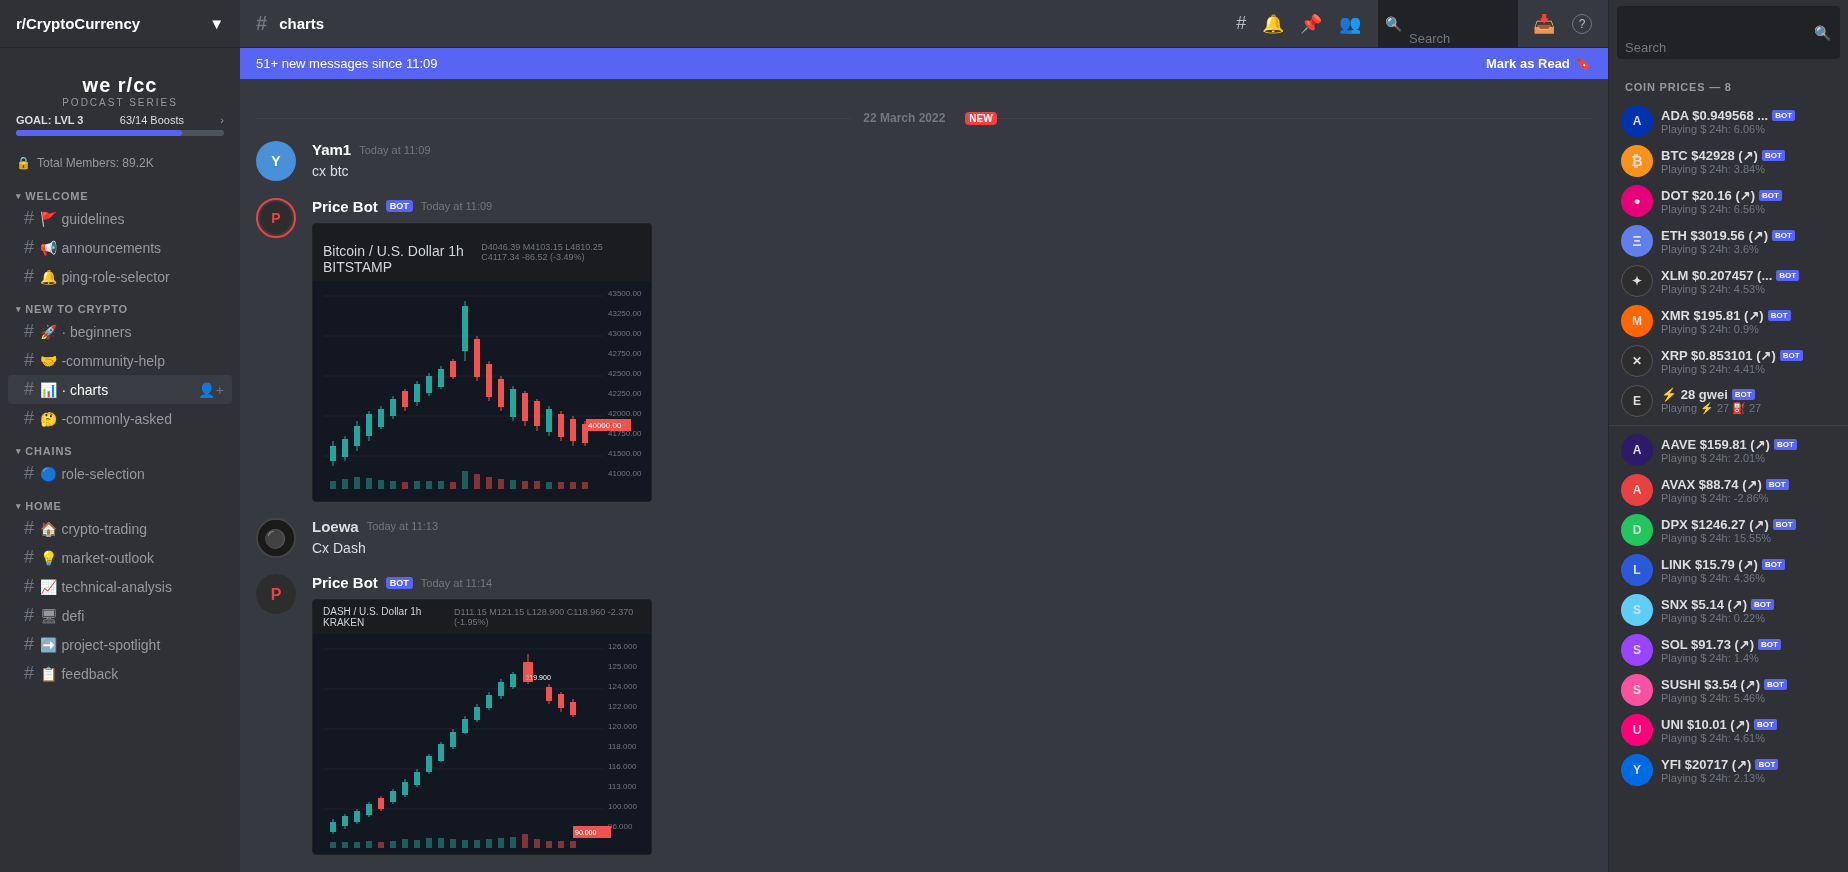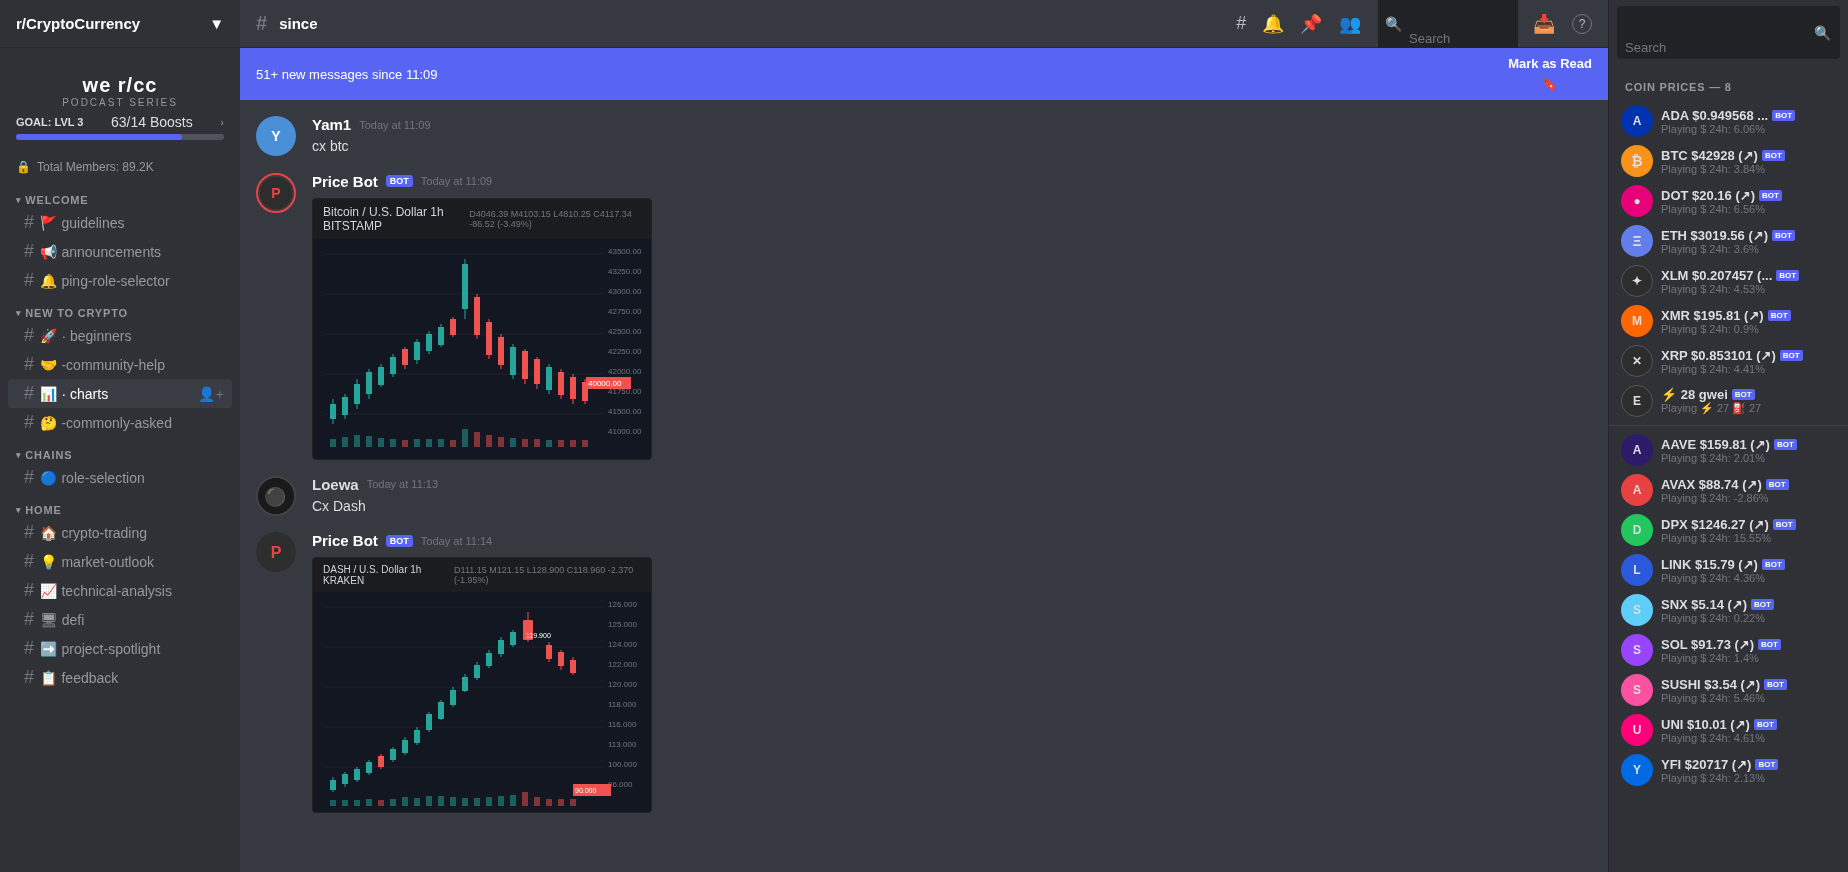--- a/index.html
+++ b/index.html
@@ -8,21 +8,21 @@
     
     #sidebar { width: 240px; background: #2f3136; display: flex; flex-direction: column; flex-shrink: 0; height: 100%; }
     #server-header { background: #2f3136; padding: 0 16px; height: 48px; display: flex; align-items: center; justify-content: space-between; border-bottom: 1px solid #26282c; cursor: pointer; font-weight: 700; font-size: 15px; color: #fff; }
     #sidebar-content { flex: 1; overflow-y: auto; padding-bottom: 8px; }
     #sidebar-content::-webkit-scrollbar { width: 4px; }
     #sidebar-content::-webkit-scrollbar-thumb { background: #202225; border-radius: 2px; }
 
     .boost-bar-section { padding: 8px 16px 12px; }
     .boost-goal { font-size: 11px; color: #dcddde; display: flex; align-items: center; justify-content: space-between; margin-bottom: 4px; }
     .boost-goal .goal-label { font-weight: 700; }
-    .boost-goal .boost-count { color: #dcddde; font-size: 14px; }
+    .boost-goal .boost-count { color: #dcddde; font-size: 11px; }
     .boost-progress-bar { height: 6px; background: #4f545c; border-radius: 3px; }
     .boost-progress-fill { height: 6px; background: #5865f2; border-radius: 3px; width: 80%; }
 
     .member-count { padding: 8px 16px; font-size: 12px; color: #96989d; display: flex; align-items: center; gap: 6px; }
     .lock-icon { font-size: 12px; }
 
     .channel-section { margin-top: 8px; }
     .section-header { padding: 4px 8px 2px 16px; font-size: 11px; font-weight: 700; color: #96989d; text-transform: uppercase; letter-spacing: 0.8px; display: flex; align-items: center; cursor: pointer; }
     .section-header .arrow { margin-right: 4px; font-size: 9px; }
 
@@ -36,21 +36,21 @@
     
     #main { flex: 1; display: flex; flex-direction: column; background: #36393f; min-width: 0; }
 
     
     #channel-header { height: 48px; background: #36393f; border-bottom: 1px solid #26282c; display: flex; align-items: center; padding: 0 16px; gap: 12px; flex-shrink: 0; }
     .header-icons { margin-left: auto; display: flex; align-items: center; gap: 16px; color: #b9bbbe; }
     .header-icon { cursor: pointer; font-size: 18px; }
 
     
     #notification-bar { background: #5865f2; color: #fff; padding: 8px 16px; display: flex; align-items: center; justify-content: space-between; font-size: 13px; flex-shrink: 0; }
-    .mark-as-read { display: flex; align-items: center; gap: 6px; cursor: pointer; font-weight: 600; font-size: 13px; flex-direction: column; }
+    .mark-as-read { display: flex; align-items: center; gap: 6px; cursor: pointer; font-weight: 600; font-size: 13px; }
 
     
     #messages-area { flex: 1; overflow-y: auto; padding: 16px; }
     #messages-area::-webkit-scrollbar { width: 4px; }
     #messages-area::-webkit-scrollbar-thumb { background: #202225; border-radius: 2px; }
 
     .date-divider { display: flex; align-items: center; margin: 16px 0; }
     .date-divider .line { flex: 1; height: 1px; background: #3f4147; }
     .date-divider .date-text { padding: 0 12px; font-size: 12px; color: #72767d; font-weight: 600; }
     .date-divider .new-badge { background: #ed4245; color: #fff; font-size: 10px; font-weight: 700; padding: 1px 4px; border-radius: 4px; margin-left: 8px; }
@@ -235,21 +235,21 @@
         <span class="channel-name">feedback</span>
       </div>
     </div>
   </div>
 </div>
 
 <div id="main">
 
   <div id="channel-header">
     <span style="font-size:20px;color:#72767d;font-weight:bold;">#</span>
-    <span style="font-weight:700;font-size:15px;color:#fff;">since</span>
+    <span style="font-weight:700;font-size:15px;color:#fff;">charts</span>
     <div class="header-icons">
       <span class="header-icon" style="color:#b9bbbe;">#</span>
       <span class="header-icon">🔔</span>
       <span class="header-icon">📌</span>
       <span class="header-icon">👥</span>
       <div class="search-input-wrap" style="width:140px;">
         <span style="color:#72767d;">🔍</span>
         <input class="search-input" type="text" placeholder="Search" style="">
       </div>
       <span class="header-icon">📥</span>
@@ -260,20 +260,26 @@
   <div id="notification-bar">
     <span>51+ new messages since 11:09</span>
     <div class="mark-as-read">
       <span>Mark as Read</span>
       <span>🔖</span>
     </div>
   </div>
 
   <div id="messages-area">
 
+    <div class="date-divider">
+      <div class="line"></div>
+      <span class="date-text">22 March 2022</span>
+      <span class="new-badge">NEW</span>
+      <div class="line"></div>
+    </div>
 
     <div class="message">
       <div class="message-avatar" style="background:#4a90d9;font-size:14px;font-weight:bold;">Y</div>
       <div class="message-content">
         <div class="message-header">
           <span class="message-author">Yam1</span>
           <span class="message-time">Today at 11:09</span>
         </div>
         <div class="message-text">cx btc</div>
       </div>
@@ -288,21 +294,21 @@
       </div>
       <div class="message-content">
         <div class="message-header">
           <span class="message-author bot-name">Price Bot</span>
           <span class="bot-badge">BOT</span>
           <span class="message-time">Today at 11:09</span>
         </div>
 
         <div class="chart-embed" style="width:340px;">
           <div class="chart-header">
-            <span style="font-size:12px;color:#d1d4dc;">Bitcoin / U.S. Dollar 1h BITSTAMP</span>
+            <span style="font-size:14px;color:#d1d4dc;margin-top:13px;">Bitcoin / U.S. Dollar 1h BITSTAMP</span>
             <span style="font-size:9px;color:#72767d;">D4046.39 M4103.15 L4810.25 C4117.34 -86.52 (-3.49%)</span>
           </div>
           <div style="background:#131722;width:340px;height:220px;position:relative;">
             <svg width="340" height="220" viewBox="0 0 340 220" style="display:block;">
 
               <text x="295" y="15" fill="#72767d" font-size="8">43500.00</text>
               <text x="295" y="35" fill="#72767d" font-size="8">43250.00</text>
               <text x="295" y="55" fill="#72767d" font-size="8">43000.00</text>
               <text x="295" y="75" fill="#72767d" font-size="8">42750.00</text>
               <text x="295" y="95" fill="#72767d" font-size="8">42500.00</text>

